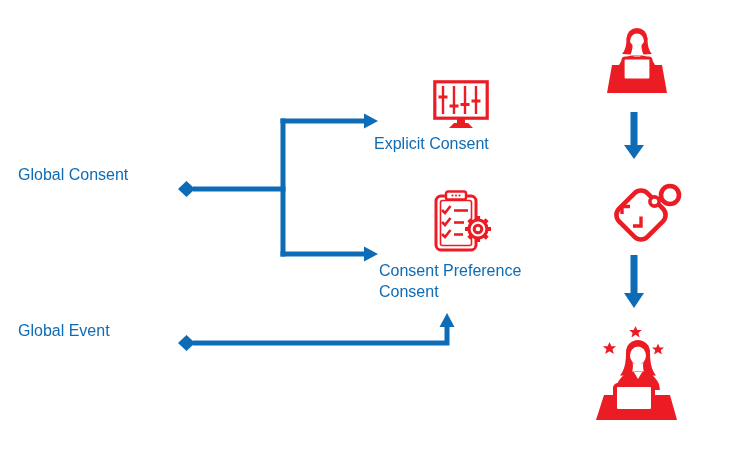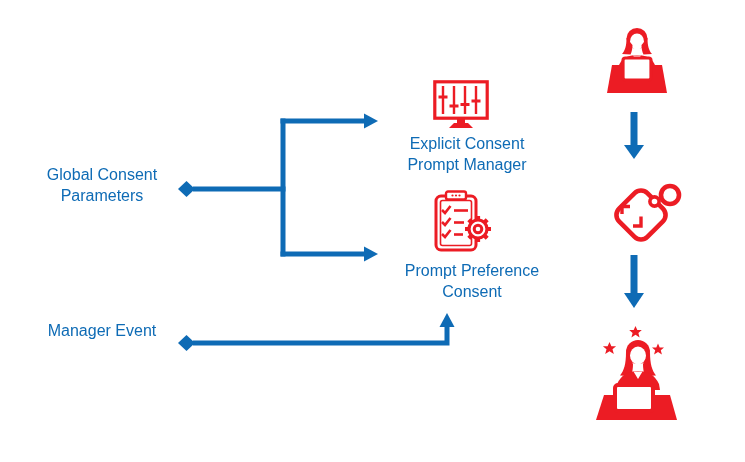--- a/index.html
+++ b/index.html
@@ -2,21 +2,21 @@
 <html style="--blue: #0e6bb5; --red: #ec1c24; --background: #ffffff;"><head>
 <meta charset="utf-8">
 <style>
   html,body{margin:0;padding:0;background:#fff;}
   #canvas{
     position:relative;width:745px;height:462px;background:var(--background,#fff);
     font-family:"Liberation Sans",sans-serif;overflow:hidden;
   }
   .label{
     position:absolute;color:var(--blue);font-size:16px;line-height:21px;
-    text-align:center;white-space:nowrap;
+    text-align:left;white-space:nowrap;
   }
   .abs{position:absolute;}
   svg{display:block;}
   .sb{stroke:var(--blue);}
   .fbl{fill:var(--blue);}
   .sr{stroke:var(--red);}
   .fr{fill:var(--red);}
   .nf{fill:none;}
   .wf{fill:#ffffff;}
 </style>
@@ -41,38 +41,36 @@
     <polygon class="fbl" points="178,343 186.5,335 195,343 186.5,351"></polygon>
 
     <path class="sb nf" stroke-width="7" d="M634,112 V146"></path>
     <polygon class="fbl" points="624,145 644,145 634,159"></polygon>
     <path class="sb nf" stroke-width="7" d="M634,255 V294"></path>
     <polygon class="fbl" points="624,293 644,293 634,308"></polygon>
   </svg>
 
   <div class="label" style="left:18px;top:164px;width:168px;">
     <div>Global Consent</div>
-    <div>Parameters</div>
   </div>
   <div class="label" style="left:18px;top:320px;width:168px;">
-    <div>Manager Event</div>
+    <div>Global Event</div>
   </div>
 
   <svg class="abs" style="left:433px;top:80px;" width="56" height="52" viewBox="0 0 56 52">
     <rect class="sr wf" x="1.8" y="1.8" width="52.4" height="36.4" stroke-width="3.2"></rect>
     <g class="sr" fill="none">
       <path stroke-width="2.4" d="M10,6 V34 M21,6 V34 M32,6 V34 M43,6 V34"></path>
       <path stroke-width="3.2" d="M5.5,17 H14.5 M16.5,26 H25.5 M27.5,24.5 H36.5 M38.5,21 H47.5"></path>
     </g>
     <rect class="fr" x="24" y="38" width="8" height="6"></rect>
     <polygon class="fr" points="16,48 40,48 35,43 21,43"></polygon>
   </svg>
   <div class="label" style="left:374px;top:133px;width:186px;">
     <div>Explicit Consent</div>
-    <div>Prompt Manager</div>
   </div>
 
   <svg class="abs" style="left:433px;top:190px;" width="58" height="64" viewBox="0 0 58 64">
     <rect class="sr wf" x="3" y="6" width="40" height="54" rx="5" stroke-width="3"></rect>
     <rect class="sr nf" x="7.5" y="10.5" width="31" height="45" rx="2" stroke-width="1.6"></rect>
     <rect class="sr wf" x="13" y="1.5" width="20" height="8" rx="2" stroke-width="2.4"></rect>
     <g class="fr">
         <circle cx="19.5" cy="5.5" r="1.1"></circle>
         <circle cx="23" cy="5.5" r="1.1"></circle>
         <circle cx="26.5" cy="5.5" r="1.1"></circle>
@@ -87,21 +85,21 @@
     </g>
     <g>
       <g class="sr" stroke-width="4.2">
         <path d="M45,26 V52 M32,39 H58 M35.8,29.8 L54.2,48.2 M54.2,29.8 L35.8,48.2"></path>
       </g>
       <circle class="sr wf" cx="45" cy="39" r="9" stroke-width="3.2"></circle>
       <circle class="sr wf" cx="45" cy="39" r="3.8" stroke-width="3"></circle>
     </g>
   </svg>
   <div class="label" style="left:379px;top:260px;width:186px;">
-    <div>Prompt Preference</div>
+    <div>Consent Preference</div>
     <div>Consent</div>
   </div>
 
   <svg class="abs" style="left:604px;top:27px;" width="66" height="67" viewBox="0 0 66 67">
     <circle class="fr" cx="33" cy="11.5" r="10.5"></circle>
     <ellipse class="wf" cx="33" cy="14.5" rx="7" ry="8"></ellipse>
     <path class="fr" d="M22.5,11 c0,8 -1.5,12.5 -4.5,16 l8.5,0.5 c1.5,-3 2,-6.5 2,-9.5 Z"></path>
     <path class="fr" d="M43.5,11 c0,8 1.5,12.5 4.5,16 l-8.5,0.5 c-1.5,-3 -2,-6.5 -2,-9.5 Z"></path>
     <path class="fr" d="M14.5,39 q4.5,-11 18.5,-11 q14,0 18.5,11 l1,5 h-39 Z"></path>
     <polygon class="wf" points="29,28.5 33,35.5 37,28.5"></polygon>

